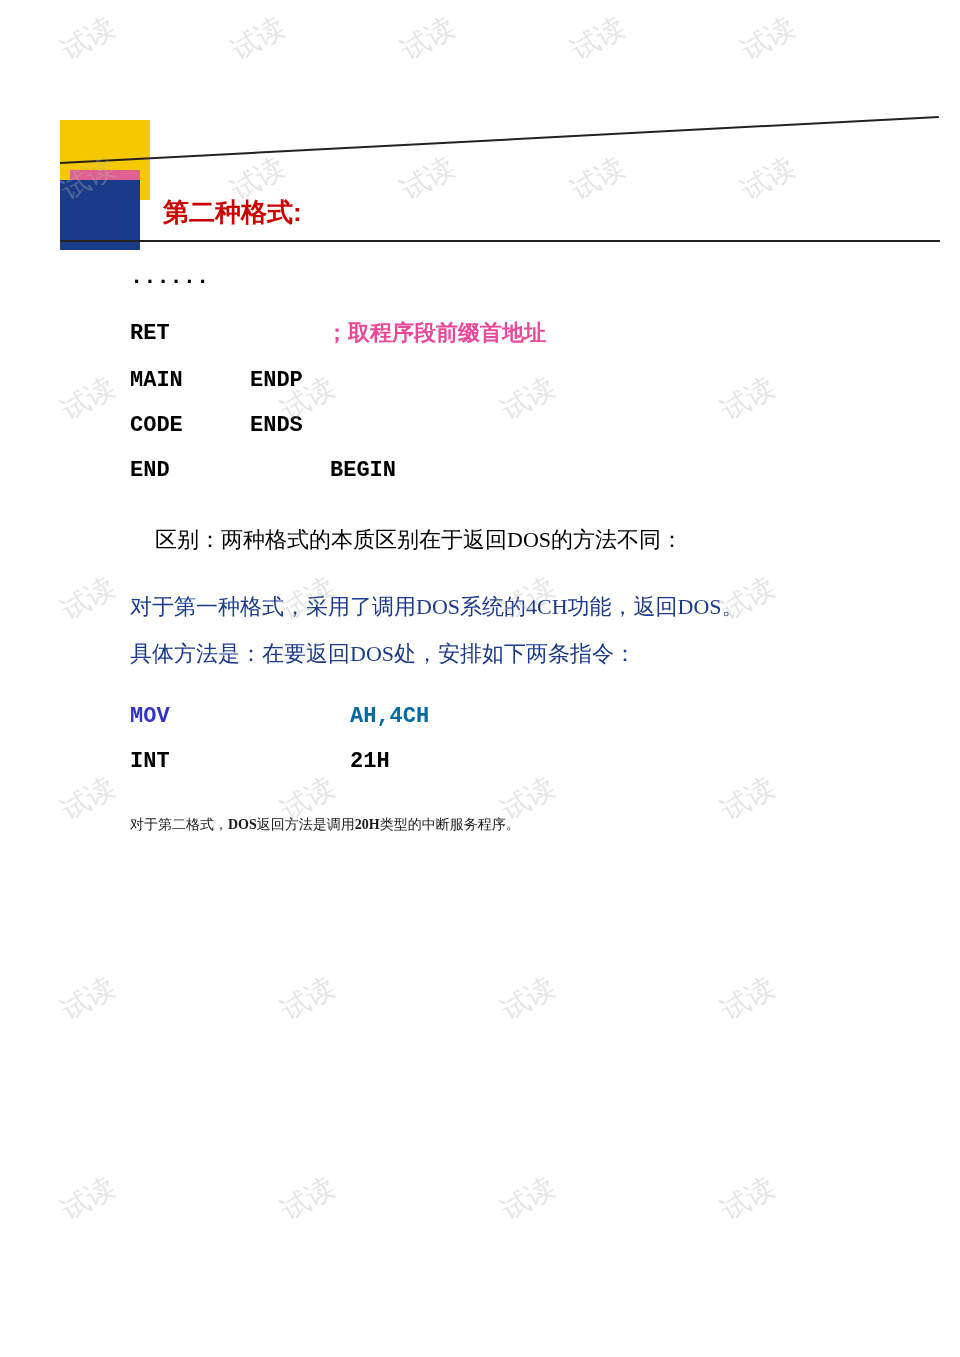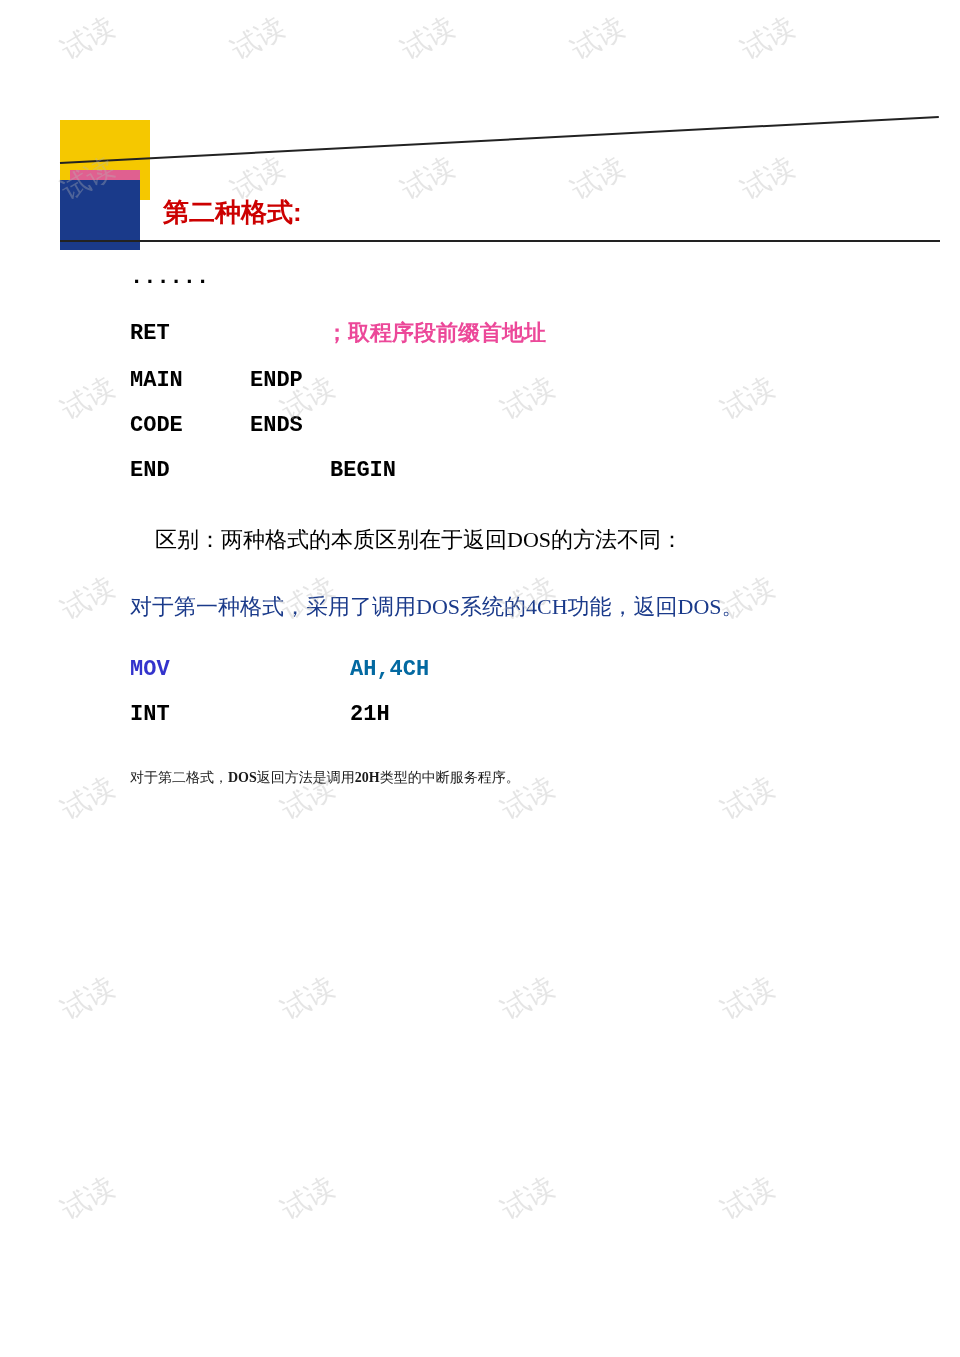--- a/index.html
+++ b/index.html
@@ -276,20 +276,23 @@
 
   <div class="text-line">
     区别：两种格式的本质区别在于返回DOS的方法不同：
   </div>
 
   <div class="gap"></div>
 
   <div class="text-line-blue">
     对于第一种格式，采用了调用DOS系统的4CH功能，返回DOS。
   </div>
+  <div class="text-line-blue">
+    具体方法是：在要返回DOS处，安排如下两条指令：
+  </div>
 
   <div class="gap"></div>
 
   <div class="code-blue">
     <span class="code-keyword" style="color:#3333cc;">MOV</span>
     <span style="margin-left:100px; color:#0369a1; font-family:'Courier New',monospace; font-weight:bold;">AH,4CH</span>
   </div>
 
   <div class="code-black">
     <span class="code-keyword" style="color:#000;">INT</span>

